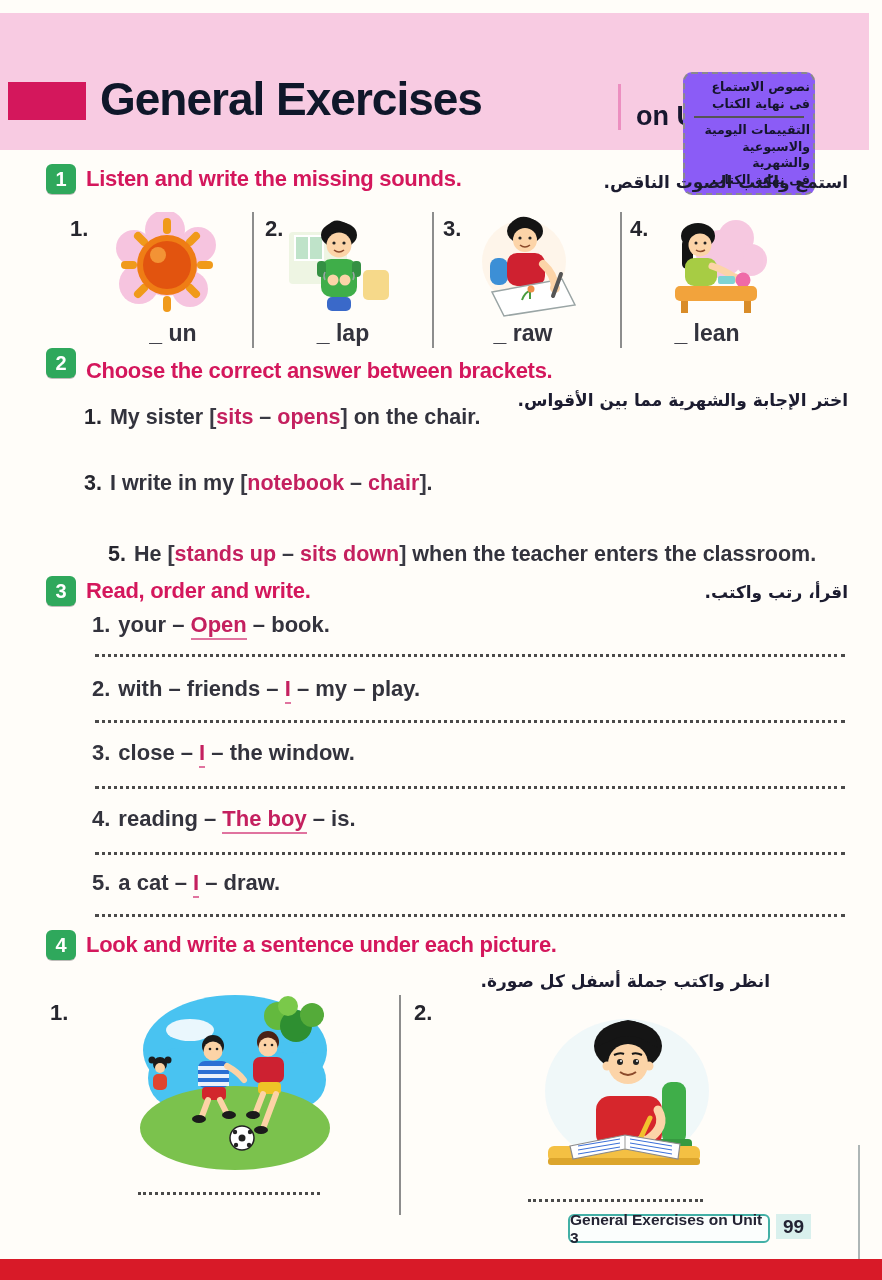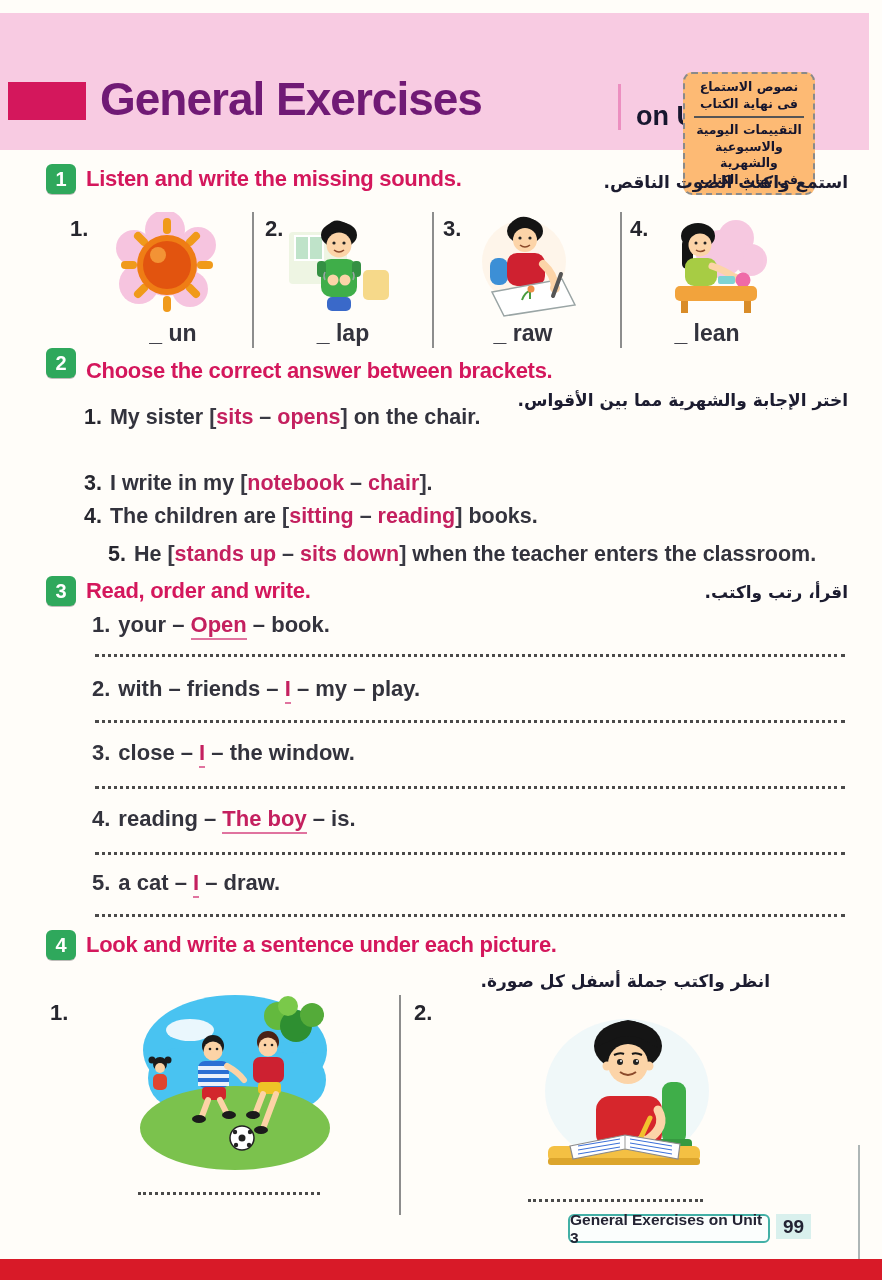--- a/index.html
+++ b/index.html
@@ -3,28 +3,28 @@
 <meta charset="utf-8">
 <style>
   html,body{margin:0;padding:0;background:#e8e8e8;}
   .page{position:relative;width:882px;height:1280px;background:#fffdf9;overflow:hidden;
         font-family:"Liberation Sans",sans-serif;color:#2e2e38;}
   .abs{position:absolute;}
   
   .banner{position:absolute;left:0;top:13px;width:869px;height:137px;background:#f8cbe2;}
   .title-block{position:absolute;left:8px;top:82px;width:78px;height:38px;background:#d4175c;}
   .main-title{position:absolute;left:100px;top:72px;font-size:46px;font-weight:bold;
-              letter-spacing:-1px;color:#701a75;}
+              letter-spacing:-1px;color:#0f172a;}
   .title-divider{position:absolute;left:618px;top:84px;width:3px;height:46px;background:#ec8fc0;}
   .subtitle{position:absolute;left:636px;top:84px;display:flex;align-items:baseline;color:#17172f;}
   .subtitle .on-unit{font-size:27px;font-weight:bold;}
   .subtitle .unit-num{font-size:45px;font-weight:bold;margin-left:7px;}
-  .note-box{position:absolute;left:683px;top:72px;width:122px;background:#fdba74;
+  .note-box{position:absolute;left:683px;top:72px;width:122px;background:#8b5cf6;
             border:2px dashed #8a8a8a;border-radius:9px;padding:5px 3px;
-            text-align:center;font-size:12.5px;font-weight:bold;color:#15152d;line-height:1.32;}
+            font-size:12.5px;font-weight:bold;color:#15152d;line-height:1.32;}
   .note-box .divider{border:none;border-top:2px solid #555;margin:4px 6px;}
   .ar{font-family:"DejaVu Sans",sans-serif;direction:rtl;}
   
   .badge{position:absolute;width:30px;height:30px;background:#2fa85c;border-radius:6px;
          color:#fff;font-size:20px;font-weight:bold;display:flex;align-items:center;justify-content:center;
          box-shadow:0 1px 0 rgba(0,0,0,.25);}
   .ex-title{position:absolute;font-size:22px;font-weight:bold;color:#d4175c;letter-spacing:-0.3px;}
   .ex-ar{position:absolute;font-size:17px;font-weight:bold;color:#1c1c30;text-align:right;}
   
   .vline{position:absolute;width:2px;background:#8d8d8d;}
@@ -175,21 +175,20 @@
 
   <div class="badge" style="left:46px;top:348px;">2</div>
   <div class="ex-title" style="left:86px;top:350px;margin-top:8px;">Choose the correct answer between brackets.</div>
   <div class="ex-ar ar" style="right:34px;top:390px;">اختر الإجابة والشهرية مما بين الأقواس.</div>
 
   <div class="ex2-line" style="top:405px;"><span class="num">1.</span><span>My sister </span><span class="bracket">[</span><span class="opt">sits</span><span class="dash"> – </span><span class="opt">opens</span><span class="bracket">]</span><span> on the chair.</span></div>
 
 
   <div class="ex2-line" style="top:471px;"><span class="num">3.</span><span>I write in my </span><span class="bracket">[</span><span class="opt">notebook</span><span class="dash"> – </span><span class="opt">chair</span><span class="bracket">]</span><span>.</span></div>
 
-  <div class="ex2-line" style="top:504px;"><span class="num">4.</span><span>The children are </span><span class="bracket">[</span><span class="opt">sitting</span><span class="dash"> – </span><span class="opt">reading</span><span class="bracket">]</span><span> books.</span></div>
 
   <div class="ex2-line" style="top:542px;margin-left:24px;"><span class="num">5.</span><span>He </span><span class="bracket">[</span><span class="opt">stands up</span><span class="dash"> – </span><span class="opt">sits down</span><span class="bracket">]</span><span> when the teacher enters the classroom.</span></div>
 
   <div class="badge" style="left:46px;top:576px;">3</div>
   <div class="ex-title" style="left:86px;top:578px;">Read, order and write.</div>
   <div class="ex-ar ar" style="right:34px;top:582px;">اقرأ، رتب واكتب.</div>
 
   <div class="ex3-line" style="top:612px;"><span class="num">1.</span><span>your</span><span> – </span><span class="hl">Open</span><span> – </span><span>book.</span></div>
   <div class="dotline" style="left:95px;top:654px;width:750px;"></div>
 

